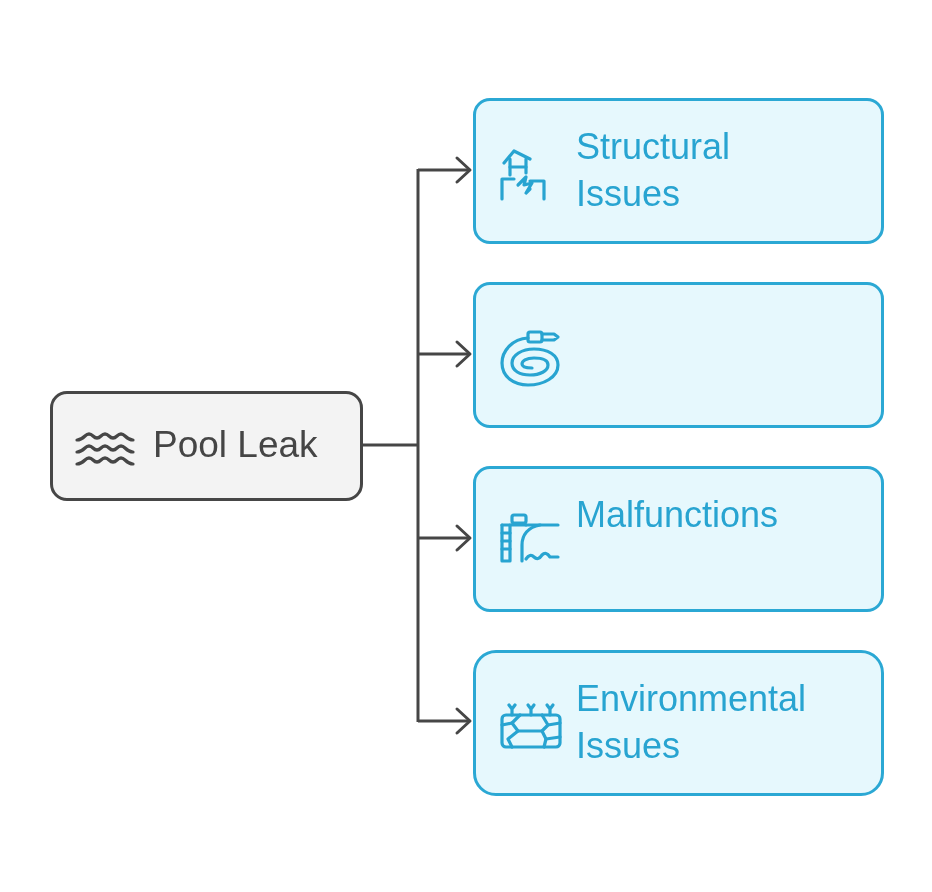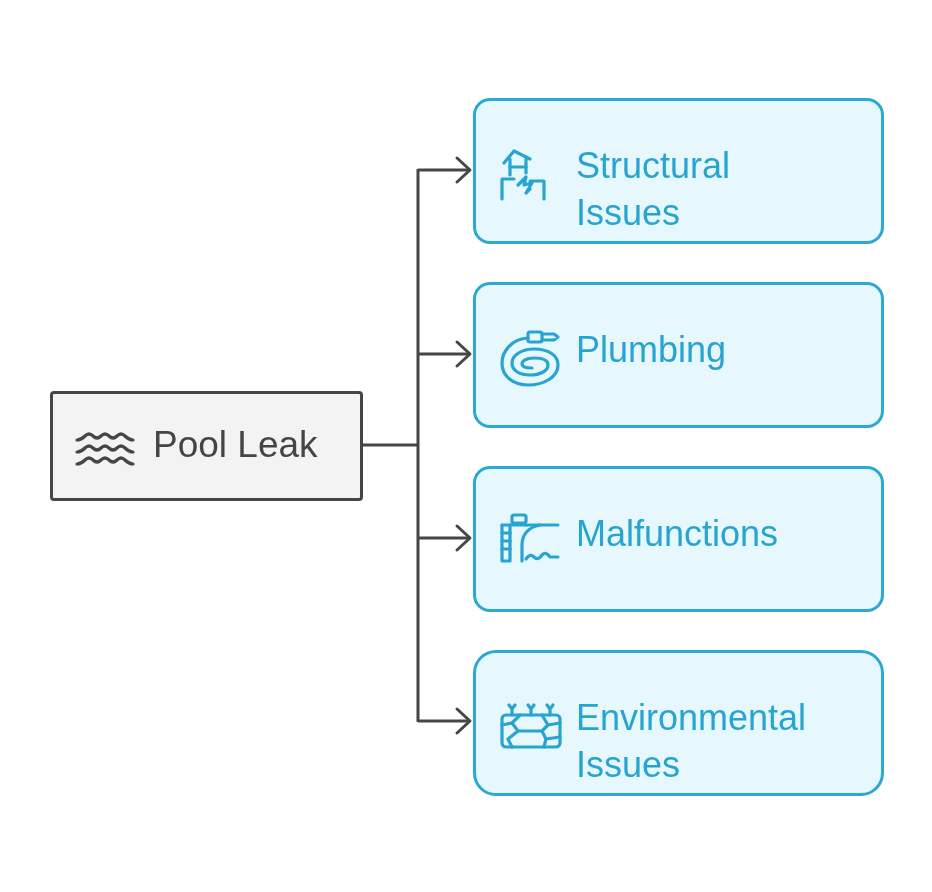--- a/index.html
+++ b/index.html
@@ -1,30 +1,30 @@
 <!DOCTYPE html>
 <html><head>
 <meta charset="utf-8">
 <style>
   html, body { margin:0; padding:0; background:#ffffff; }
   body { width:932px; height:892px; position:relative; overflow:hidden; font-family:"Liberation Sans", sans-serif; }
   #connectors { position:absolute; left:0; top:0; }
   .root-box {
     position:absolute; left:50px; top:391px; width:307px; height:104px;
-    background:#f3f3f3; border:3px solid #464646; border-radius:4px;
+    background:#f3f3f3; border:3px solid #464646; border-radius:17px;
     display:flex; align-items:center; box-sizing:content-box;
   }
   .root-box .icon { position:absolute; left:22px; top:38px; width:62px; height:40px; }
   .root-box .label { position:absolute; left:100px; top:30px; font-size:37px; color:#454545; white-space:nowrap; }
   .child-box {
     position:absolute; left:473px; width:405px; height:140px;
     background:#e6f8fd; border:3px solid #2ba8d4; border-radius:17px; box-sizing:content-box;
   }
   .child-box .icon { position:absolute; left:24px; top:42px; width:62px; height:62px; }
-  .child-box .label { position:absolute; left:100px; top:22px; font-size:36px; line-height:47px; color:#28a4d1; white-space:nowrap;margin-top:19px; }
+  .child-box .label { position:absolute; left:100px; top:22px; font-size:36px; line-height:47px; color:#28a4d1; white-space:nowrap; }
 </style>
 </head>
 <body>
 
 <svg id="connectors" width="932" height="892">
   <line x1="359" y1="445" x2="418" y2="445" stroke="#464646" stroke-width="3"></line>
   <line x1="418" y1="169" x2="418" y2="722" stroke="#464646" stroke-width="3"></line>
   <g>
     <line x1="418" y1="170" x2="470" y2="170" stroke="#464646" stroke-width="3"></line>
     <polyline points="457,158 470,170 457,182" fill="none" stroke="#464646" stroke-width="3" stroke-linecap="round" stroke-linejoin="round"></polyline>
@@ -68,21 +68,20 @@
   </div>
 </div>
 
 <div class="child-box" style="top:282px;">
   <svg class="icon" viewBox="0 0 62 62" fill="none" stroke="#28a4d1" stroke-width="3.2" stroke-linecap="round" stroke-linejoin="round">
     <rect x="28" y="5" width="14" height="10" rx="2"></rect>
     <path d="M42 7 H54 L58 10 L54 13 H42"></path>
     <path d="M28 11 C12 12 2 24 2 36 C2 50 14 58 28 58 C44 58 58 50 58 38 C58 28 48 22 34 22 C22 22 12 28 12 36 C12 44 20 48 30 48 C40 48 48 44 48 38 C48 33 42 31 34 31 C26 31 22 34 22 37 C22 40 26 41 32 41"></path>
   </svg>
   <div class="label">
-    <div>Plumbing</div>
   </div>
 </div>
 
 <div class="child-box" style="top:466px;">
   <svg class="icon" viewBox="0 0 62 62" fill="none" stroke="#28a4d1" stroke-width="3.2" stroke-linecap="round" stroke-linejoin="round">
     <rect x="12" y="4" width="14" height="8" rx="2"></rect>
     <path d="M2 14 H26"></path>
     <path d="M2 14 V50 H10 V14"></path>
     <path d="M2 22 H10 M2 30 H10 M2 38 H10"></path>
     <path d="M26 14 H58"></path>

